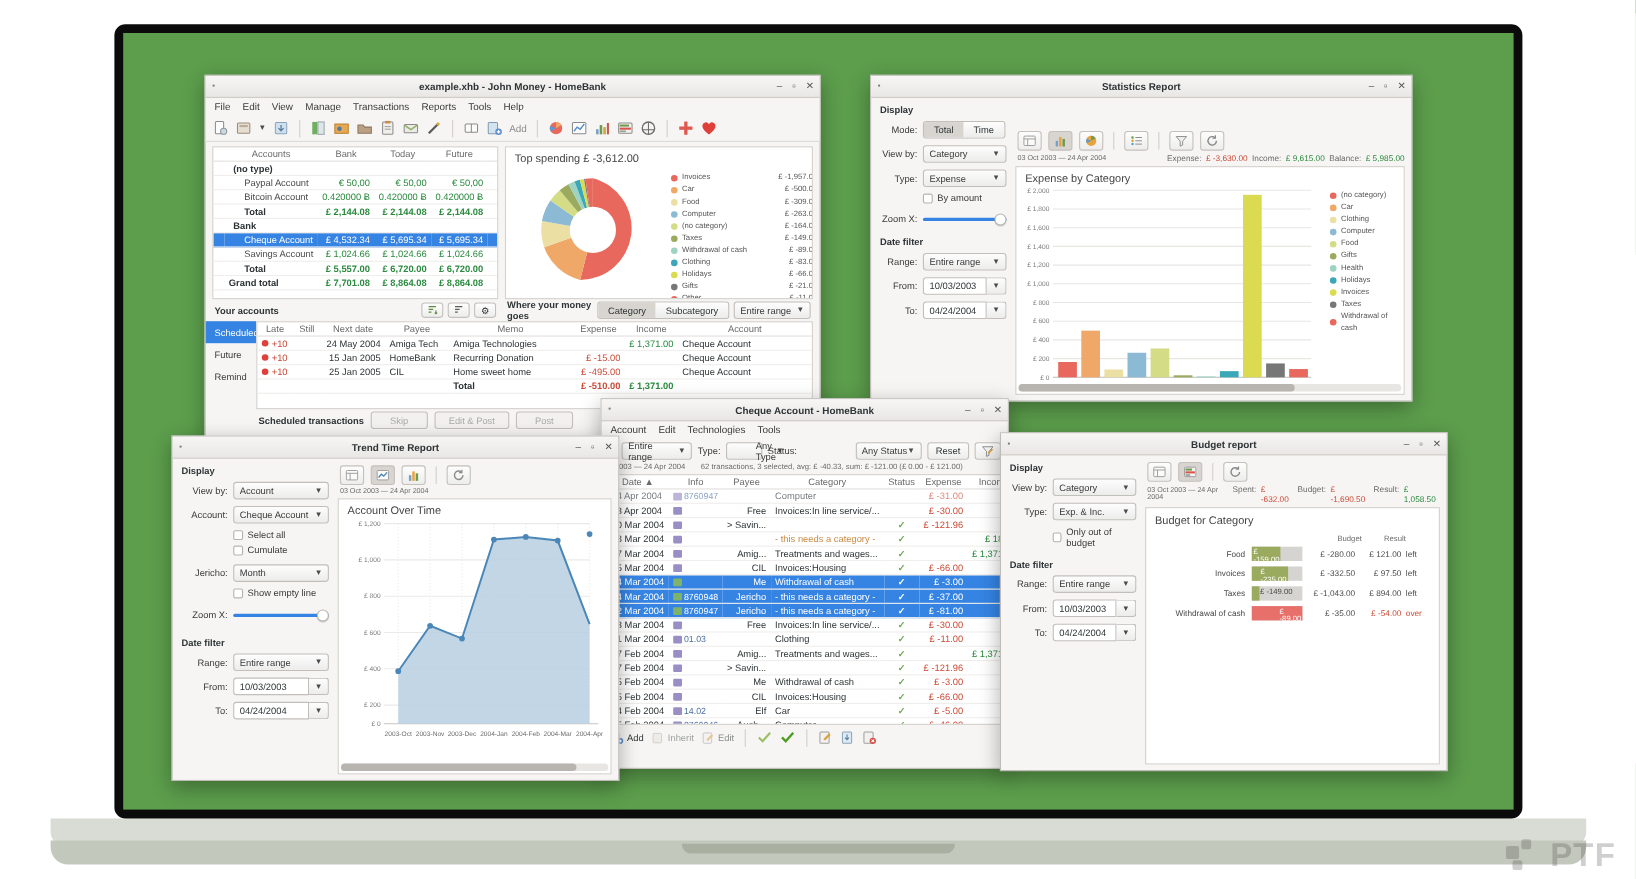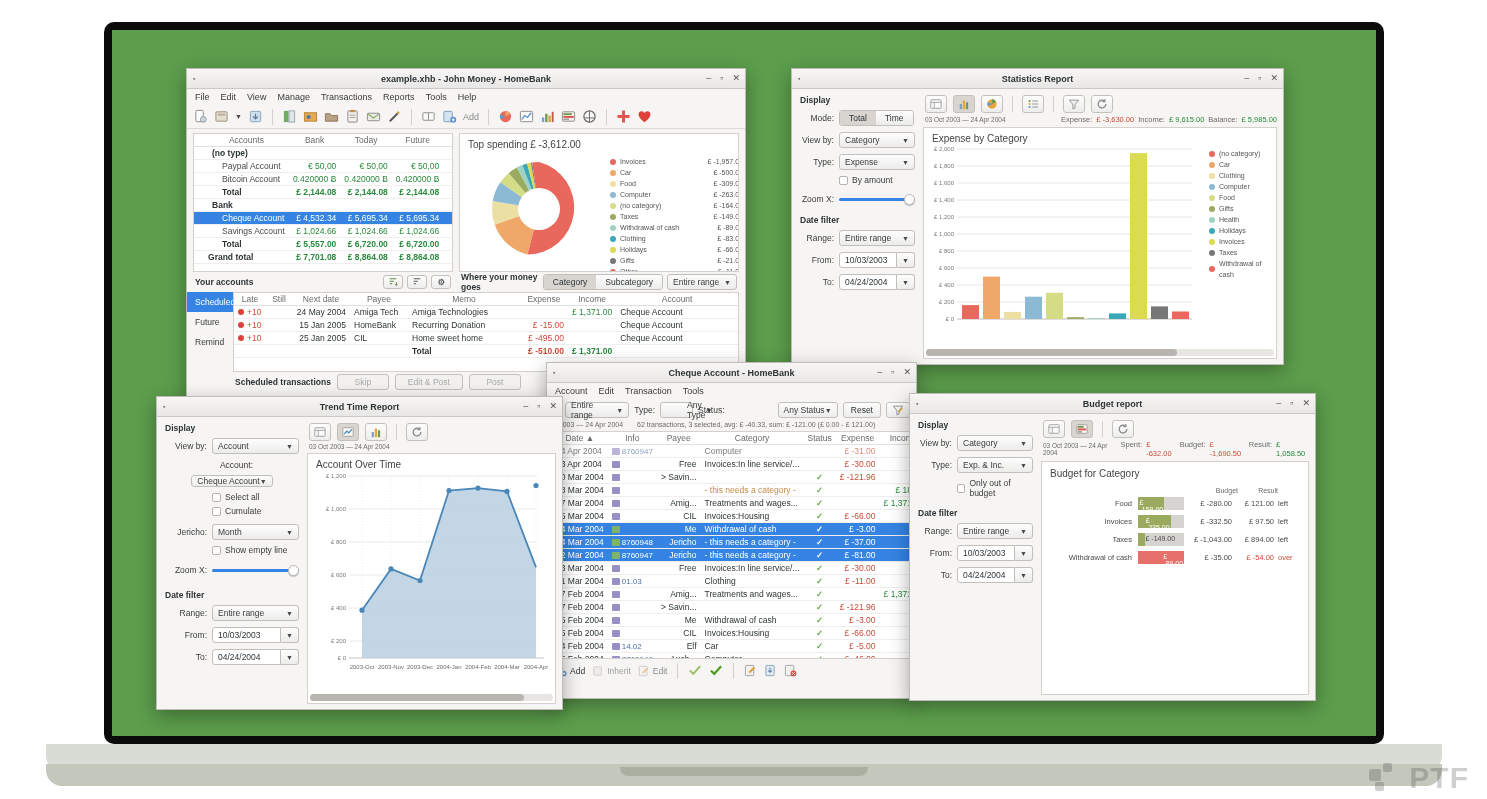--- a/index.html
+++ b/index.html
@@ -611,21 +611,21 @@
           <span class="lbl" style="width:34px;margin-right:5px;">To:</span>
           <span class="entry" style="flex:1;border-radius:3px 0 0 3px;">
               <span>04/24/2004</span>
             </span>
           <span class="combo" style="width:18px;border-radius:0 3px 3px 0;border-left:0;justify-content:center;">
               <span class="caret">▼</span>
             </span>
         </div>
       </div>
 
-      <div style="flex:1;padding:4px 6px 6px 0;display:flex;flex-direction:column;">
+      <div style="flex:1;padding:4px 6px 6px 0;display:flex;flex-direction:column;margin-top:24px;">
         <div class="toolbar" style="border:0;background:transparent;height:22px;padding-left:2px;">
           <span class="btn" style="padding:2px 4px;">
             <svg width="12" height="12" viewBox="0 0 14 14">
                 <rect x="1" y="2" width="12" height="10" rx="1" fill="#fbfbfa" stroke="#9a9a9a"></rect>
                 <line x1="1" y1="5" x2="13" y2="5" stroke="#9a9a9a"></line>
                 <line x1="5" y1="5" x2="5" y2="12" stroke="#9a9a9a"></line>
               </svg>
             </span>
           <span class="btn" style="padding:2px 4px;background:#d8d5d1;">
             <svg width="12" height="12" viewBox="0 0 14 14">
@@ -777,21 +777,21 @@
       <span class="tb-title">Cheque Account - HomeBank</span>
       <span class="tb-btns">
         <span>‒</span>
         <span>▫</span>
         <span>✕</span>
       </span>
     </div>
     <div class="menubar">
       <span>Account</span>
       <span>Edit</span>
-      <span>Transaction</span>
+      <span>Technologies</span>
       <span>Tools</span>
     </div>
     <div style="display:flex;align-items:center;gap:5px;padding:3px 6px;">
       <span class="lbl">e:</span>
       <span class="combo" style="width:66px;">
           <span class="cv">Entire range</span>
           <span class="caret">▼</span>
         </span>
       <span class="lbl">Type:</span>
       <span class="combo" style="width:32px;padding-left:26px;">
@@ -1045,21 +1045,21 @@
     <div style="display:flex;height:293px;">
       <div style="width:150px;padding:6px 8px;">
         <div class="secthead" style="margin-bottom:5px;">Display</div>
         <div style="display:flex;align-items:center;gap:5px;margin-bottom:6px;">
           <span class="lbl" style="width:42px;">View by:</span>
           <span class="combo" style="flex:1;">
               <span class="cv">Account</span>
               <span class="caret">▼</span>
             </span>
         </div>
-        <div style="display:flex;align-items:center;gap:5px;margin-bottom:5px;flex-direction:column;">
+        <div style="display:flex;align-items:center;gap:5px;margin-bottom:5px;">
           <span class="lbl" style="width:42px;">Account:</span>
           <span class="combo" style="flex:1;">
               <span class="cv">Cheque Account</span>
               <span class="caret">▼</span>
             </span>
         </div>
         <div class="checkrow" style="margin:0 0 4px 47px;">
             <span class="cbox"></span>
             <span>Select all</span>
           </div>

